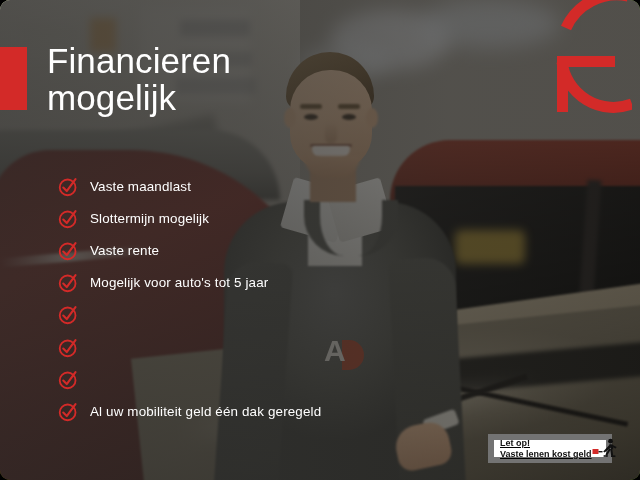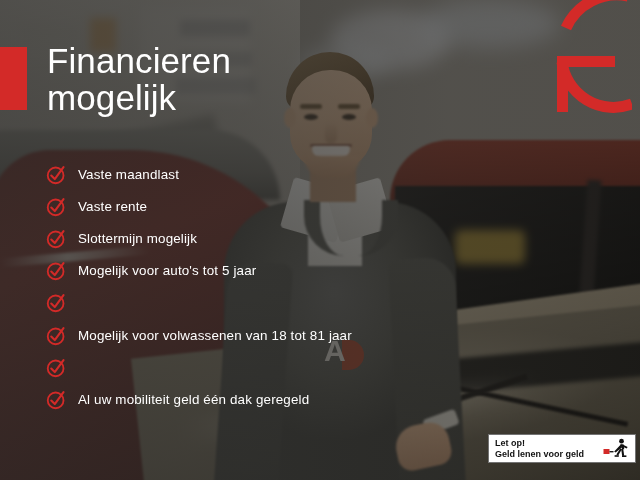--- a/index.html
+++ b/index.html
@@ -10,20 +10,21 @@
   body {
     font-family: "Liberation Sans", sans-serif;
   }
 
   #banner {
     position: relative;
     width: 640px;
     height: 480px;
     overflow: hidden;
     background: #4d7c0f;
+    border-radius: 10px;
   }
 
   
   .photo-layer {
     position: absolute;
     inset: 0;
   }
 
   
   .bg-sky {
@@ -294,21 +295,21 @@
     font-size: 35px;
     font-weight: 300;
     line-height: 1.06;
     letter-spacing: .1px;
     white-space: pre-line;
   }
 
   .feature-list {
     position: absolute;
     left: 46px; top: 158px;
-    margin: 0; padding: 0;
+    margin: 12px; padding: 0;
     list-style: none;
   }
   .feature-item {
     display: flex;
     align-items: center;
     height: 32.2px;
   }
   .check-icon {
     width: 21px; height: 21px;
     flex: 0 0 21px;
@@ -320,27 +321,28 @@
     font-size: 13.4px;
     font-weight: 400;
     letter-spacing: .15px;
     white-space: nowrap;
   }
 
   
   .warning-badge {
     position: absolute;
     left: 488px; top: 434px;
-    width: 148px; height: 29px;
+    width: 124px; height: 29px;
     background: #ffffff;
-    border: 1px solid #737373;
+    border: 6px solid #737373;
     display: flex;
     align-items: center;
     padding: 0 6px;
     box-sizing: border-box;
+    text-decoration: underline;
   }
   .warning-text {
     display: flex;
     flex-direction: column;
     justify-content: center;
     line-height: 1.16;
   }
   .warning-line1 {
     color: #111111;
     font-size: 9px;
@@ -456,56 +458,55 @@
       </span>
       <span class="feature-text">Vaste maandlast</span>
     </li>
     <li class="feature-item">
       <span class="check-icon">
         <svg width="21" height="21" viewBox="0 0 24 24" xmlns="http://www.w3.org/2000/svg">
           <circle cx="11" cy="13" r="9" fill="none" stroke="#d32a28" stroke-width="2.1"></circle>
           <path d="M6 13.2 L10 17.2 L20 3.6" fill="none" stroke="#d32a28" stroke-width="2.4" stroke-linecap="round" stroke-linejoin="round"></path>
         </svg>
       </span>
+      <span class="feature-text">Slottermijn mogelijk</span>
+    </li>
+    <li class="feature-item">
+      <span class="check-icon">
+        <svg width="21" height="21" viewBox="0 0 24 24" xmlns="http://www.w3.org/2000/svg">
+          <circle cx="11" cy="13" r="9" fill="none" stroke="#d32a28" stroke-width="2.1"></circle>
+          <path d="M6 13.2 L10 17.2 L20 3.6" fill="none" stroke="#d32a28" stroke-width="2.4" stroke-linecap="round" stroke-linejoin="round"></path>
+        </svg>
+      </span>
       <span class="feature-text">Vaste rente</span>
     </li>
     <li class="feature-item">
       <span class="check-icon">
         <svg width="21" height="21" viewBox="0 0 24 24" xmlns="http://www.w3.org/2000/svg">
           <circle cx="11" cy="13" r="9" fill="none" stroke="#d32a28" stroke-width="2.1"></circle>
           <path d="M6 13.2 L10 17.2 L20 3.6" fill="none" stroke="#d32a28" stroke-width="2.4" stroke-linecap="round" stroke-linejoin="round"></path>
         </svg>
       </span>
-      <span class="feature-text">Slottermijn mogelijk</span>
-    </li>
-    <li class="feature-item">
-      <span class="check-icon">
-        <svg width="21" height="21" viewBox="0 0 24 24" xmlns="http://www.w3.org/2000/svg">
-          <circle cx="11" cy="13" r="9" fill="none" stroke="#d32a28" stroke-width="2.1"></circle>
-          <path d="M6 13.2 L10 17.2 L20 3.6" fill="none" stroke="#d32a28" stroke-width="2.4" stroke-linecap="round" stroke-linejoin="round"></path>
-        </svg>
-      </span>
       <span class="feature-text">Mogelijk voor auto's tot 5 jaar</span>
     </li>
     <li class="feature-item">
       <span class="check-icon">
         <svg width="21" height="21" viewBox="0 0 24 24" xmlns="http://www.w3.org/2000/svg">
           <circle cx="11" cy="13" r="9" fill="none" stroke="#d32a28" stroke-width="2.1"></circle>
           <path d="M6 13.2 L10 17.2 L20 3.6" fill="none" stroke="#d32a28" stroke-width="2.4" stroke-linecap="round" stroke-linejoin="round"></path>
         </svg>
       </span>
     </li>
     <li class="feature-item">
       <span class="check-icon">
         <svg width="21" height="21" viewBox="0 0 24 24" xmlns="http://www.w3.org/2000/svg">
           <circle cx="11" cy="13" r="9" fill="none" stroke="#d32a28" stroke-width="2.1"></circle>
           <path d="M6 13.2 L10 17.2 L20 3.6" fill="none" stroke="#d32a28" stroke-width="2.4" stroke-linecap="round" stroke-linejoin="round"></path>
         </svg>
       </span>
-      <span class="feature-text">Mogelijk voor volwassenen van 18 tot 81 jaar</span>
     </li>
     <li class="feature-item">
       <span class="check-icon">
         <svg width="21" height="21" viewBox="0 0 24 24" xmlns="http://www.w3.org/2000/svg">
           <circle cx="11" cy="13" r="9" fill="none" stroke="#d32a28" stroke-width="2.1"></circle>
           <path d="M6 13.2 L10 17.2 L20 3.6" fill="none" stroke="#d32a28" stroke-width="2.4" stroke-linecap="round" stroke-linejoin="round"></path>
         </svg>
       </span>
     </li>
     <li class="feature-item">
@@ -515,21 +516,21 @@
           <path d="M6 13.2 L10 17.2 L20 3.6" fill="none" stroke="#d32a28" stroke-width="2.4" stroke-linecap="round" stroke-linejoin="round"></path>
         </svg>
       </span>
       <span class="feature-text">Al uw mobiliteit geld één dak geregeld</span>
     </li>
   </ul>
 
   <div class="warning-badge">
     <div class="warning-text">
       <span class="warning-line1">Let op!</span>
-      <span class="warning-line2">Geld lenen voor geld</span>
+      <span class="warning-line2">Vaste lenen kost geld</span>
     </div>
     <span class="warning-icon">
       <svg width="26" height="22" viewBox="0 0 26 22" xmlns="http://www.w3.org/2000/svg">
 
         <rect x="0.5" y="11" width="6" height="5" fill="#d32a28"></rect>
         <rect x="6.5" y="13" width="4" height="1.4" fill="#1a1a1a"></rect>
 
         <circle cx="18.5" cy="3.2" r="2.4" fill="#111111"></circle>
         <path d="M17.4 6 L20.6 6.6 L21.2 11.3 L19.2 11.2 Z" fill="#111111"></path>
         <path d="M19.6 6.4 L24.6 8.9 L23.6 10.4 L19.2 8.6 Z" fill="#111111"></path>

